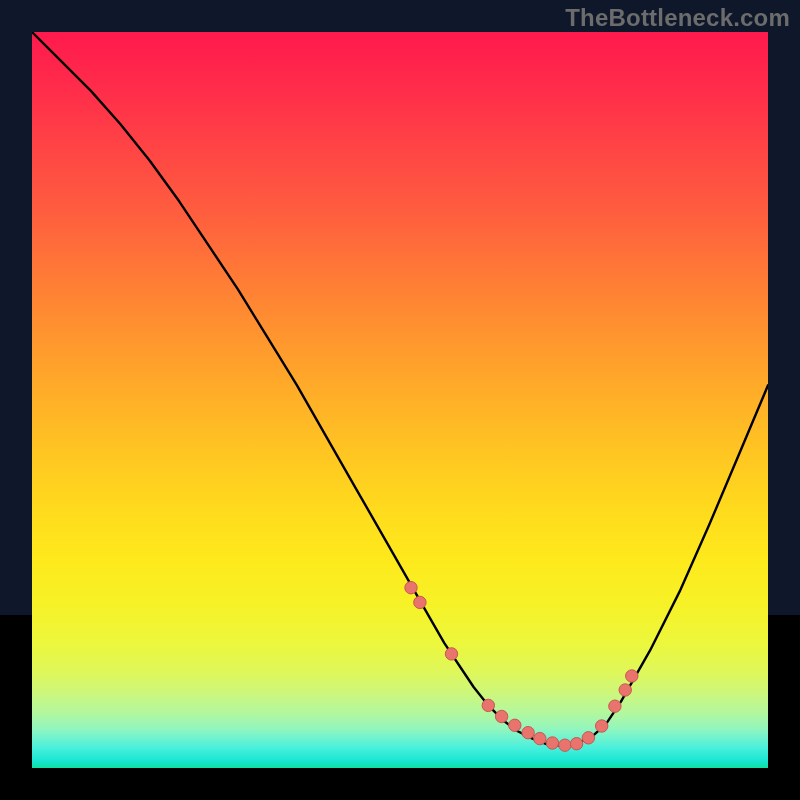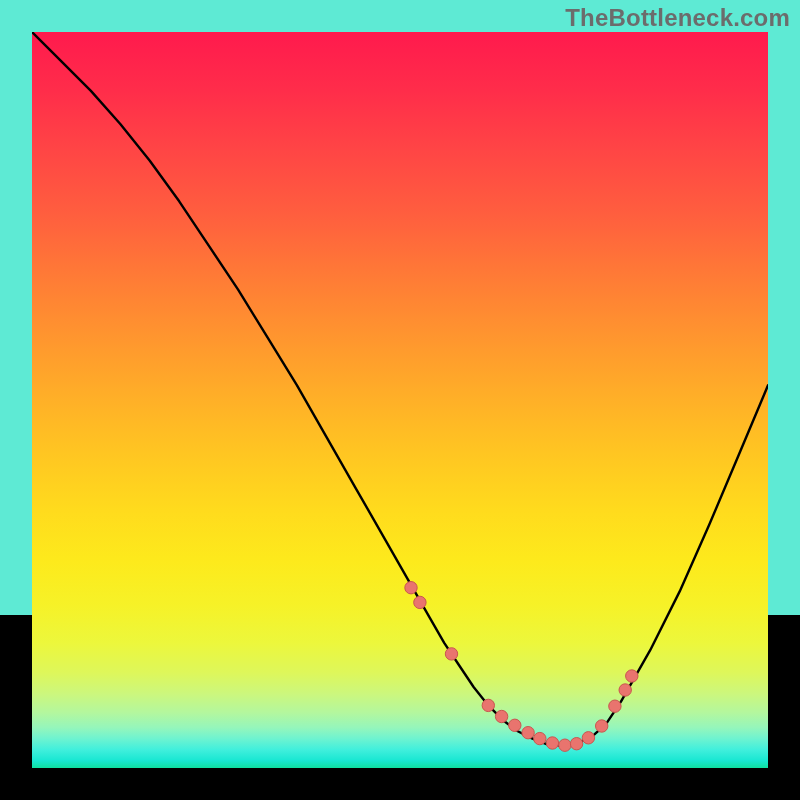--- a/index.html
+++ b/index.html
@@ -10,21 +10,21 @@
     background: #000;
     overflow: hidden;
     font-family: Arial, Helvetica, sans-serif;
   }
   .frame {
     position: absolute;
     left: 0;
     top: 0;
     width: 800px;
     height: 615px;
-    background: #5eead4;
+    background: #0f172a;
   }
   .plot-area {
     position: absolute;
     left: 32px;
     top: 32px;
     width: 736px;
     height: 736px;
     
     background: linear-gradient(
       to bottom,

